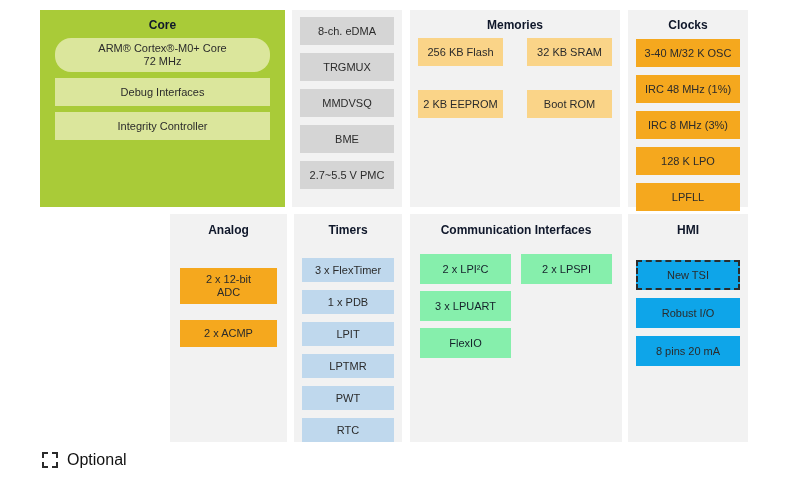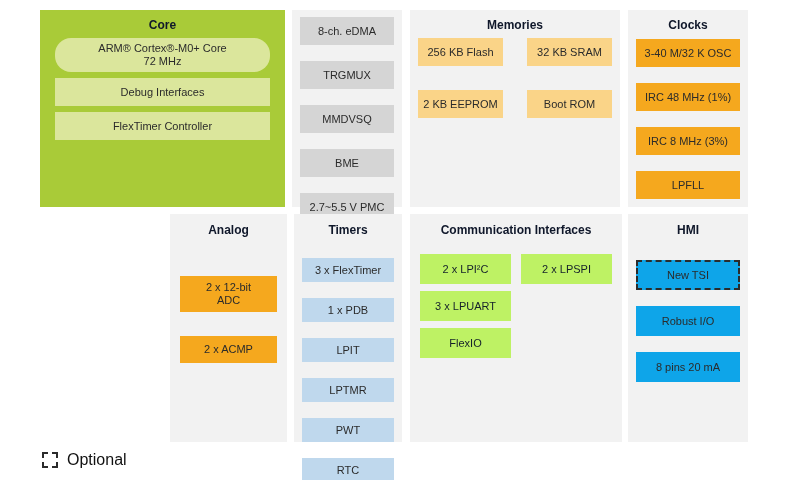--- a/index.html
+++ b/index.html
@@ -24,50 +24,50 @@
 
   .panel-title {
     font-weight:bold; font-size:12px; line-height:13px; color:#0f172a;
     text-align:center; padding-top:9px; white-space:pre-line;
   }
   .row2 .panel-title { height:38px; padding-top:10px; }
 
   .block {
     display:flex; align-items:center; justify-content:center;
     font-size:11px; line-height:13px; color:#2b2b2b; text-align:center;
-    white-space:pre-line; margin:7px 8px 16px; min-height:27px;
+    white-space:pre-line; margin:7px 8px 8px; min-height:27px;
   }
 
   
   #p-core .block { margin:6px 15px 0; min-height:28px; background:#dbe69c; }
   #p-core .block.tall { min-height:34px;border-radius:16px; }
 
   
   #p-system .block { background:#d5d5d5; min-height:28px; }
 
   
   .grid2 { display:grid; grid-template-columns:1fr 1fr; gap:24px; margin:6px 8px 0; }
   .grid2 .block { margin:0; min-height:28px; background:#fad488; }
 
   
   #p-clocks .block { background:#f5a81e; min-height:28px; }
 
   
   #p-security .block { background:#c6c7e1; min-height:28px; margin-top:8px; }
 
   
-  #p-analog .block { background:#f5a81e; min-height:27px; margin:24px 10px 0;text-align:center; }
+  #p-analog .block { background:#f5a81e; min-height:27px; margin:16px 10px 0;text-align:center; }
   #p-analog .block.tall { min-height:36px; }
 
   
   #p-timers .block { background:#bfd8ed; min-height:24px; margin-top:6px; }
 
   
   .comm-grid { display:grid; grid-template-columns:1fr 1fr; gap:7px 10px; margin:2px 10px 0; }
-  .comm-grid .block { margin:0; min-height:30px; background:#bef264; color:#15212b; }
+  .comm-grid .block { margin:0; min-height:30px; background:#86efac; color:#15212b; }
   .comm-grid .col1 { grid-column:1; }
 
   
   #p-hmi .block { background:#0ea5e9; min-height:30px; margin-top:8px; }
   #p-hmi .block.optional { border:2px dashed #2b2b2b; }
 
   
   #legend { position:absolute; left:42px; top:451px; display:flex; align-items:center; }
   #legend .swatch { width:16px; height:16px; background:#ffffff; border:2px dashed #2b2b2b; }
   #legend .label { font-size:16px; color:#111; margin-left:9px; }
@@ -75,21 +75,21 @@
 </head>
 <body>
 
 <div id="page">
 
   <div class="panel row1" id="p-core">
     <div class="panel-title">Core</div>
     <div class="block tall">ARM® Cortex®-M0+ Core
 72 MHz</div>
     <div class="block">Debug Interfaces</div>
-    <div class="block">FlexTimer Controller</div>
+    <div class="block">Integrity Controller</div>
   </div>
 
   <div class="panel row1" id="p-system">
     <div class="block">8-ch. eDMA</div>
     <div class="block">TRGMUX</div>
     <div class="block">MMDVSQ</div>
     <div class="block">BME</div>
     <div class="block">2.7~5.5 V PMC</div>
   </div>
 
@@ -101,20 +101,21 @@
       <div class="block">2 KB EEPROM</div>
       <div class="block">Boot ROM</div>
     </div>
   </div>
 
   <div class="panel row1" id="p-clocks">
     <div class="panel-title">Clocks</div>
     <div class="block">3-40 M/32 K OSC</div>
     <div class="block">IRC 48 MHz (1%)</div>
     <div class="block">IRC 8 MHz (3%)</div>
+    <div class="block">128 K LPO</div>
     <div class="block">LPFLL</div>
   </div>
 
 
   <div class="panel row2" id="p-analog">
     <div class="panel-title">Analog</div>
     <div class="block tall">2 x 12-bit
 ADC</div>
     <div class="block">2 x ACMP</div>
   </div>

